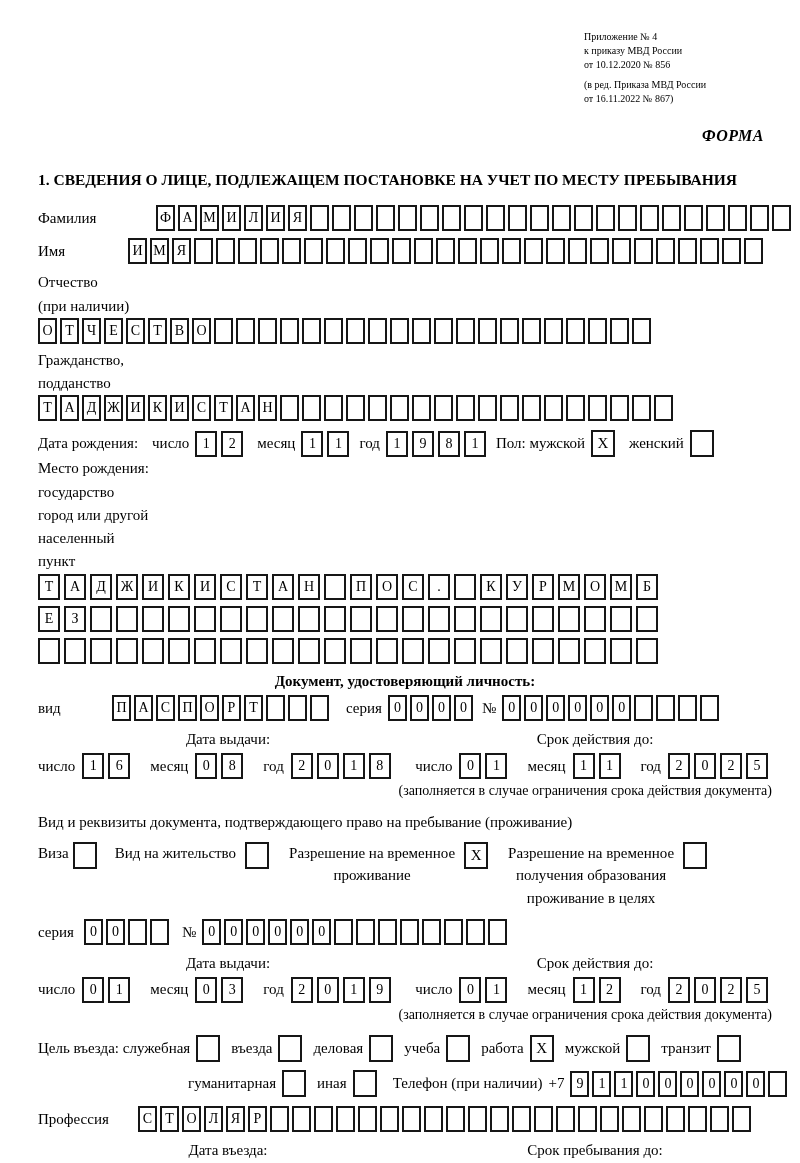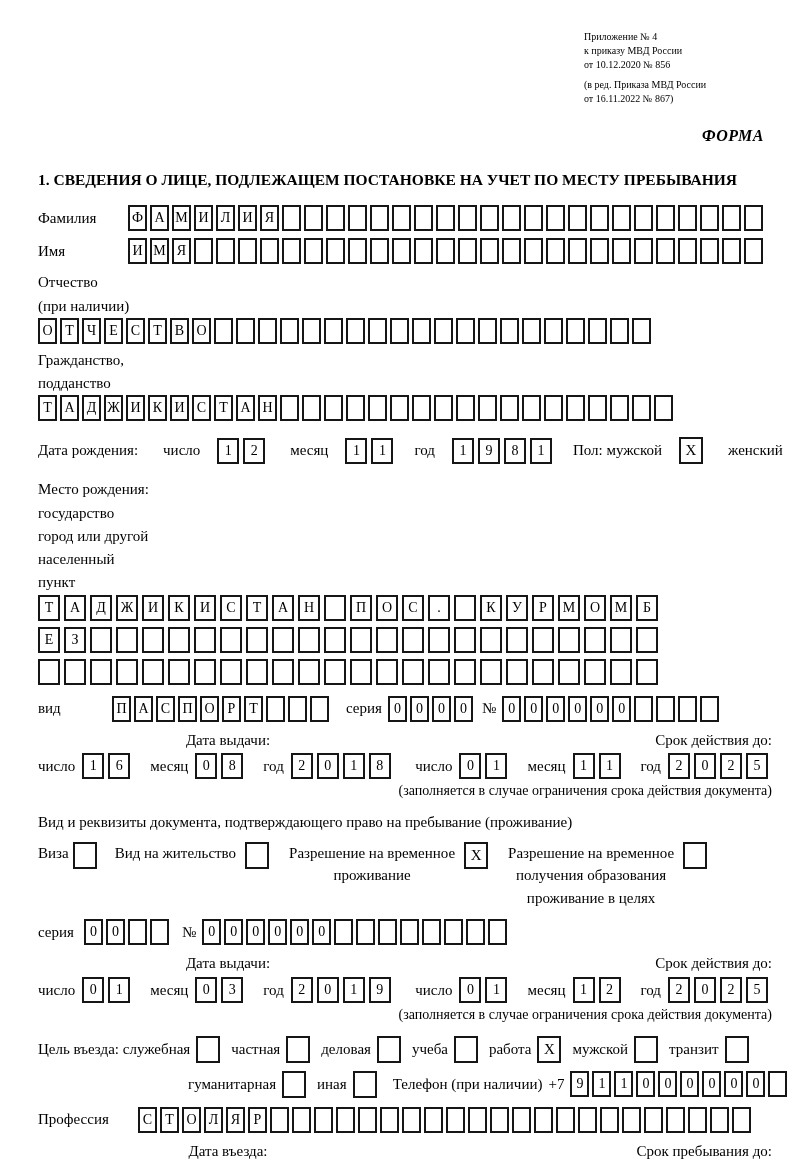--- a/index.html
+++ b/index.html
@@ -40,21 +40,21 @@
   }
   .mr6{margin-right:6px;} .mr10{margin-right:10px;} .mr14{margin-right:14px;} .ml14{margin-left:14px;}
 
   
   .lblcol { flex:none; }
   .lblcol div { line-height:1.55; }
 
   
   .hdr2 { display:flex; margin-top:9px; }
   .hdr2 .h-left  { width:380px; text-align:center; }
-  .hdr2 .h-right { flex:1; text-align:right; }
+  .hdr2 .h-right { flex:1; text-align:center; }
   .dr { display:flex; align-items:center; margin-top:4px; width:734px; }
   .dgroup { display:flex; align-items:center; }
   .dgroup .dg-lbl { margin:0 7px 0 0; }
   .dgroup .cells { margin-right:16px; }
   .g-right { margin-left:auto; }
   .note { text-align:right; width:734px; font-size:14px; margin-top:3px; }
 
   .center-bold { text-align:center; font-weight:bold; margin-top:10px; }
 
   
@@ -80,21 +80,21 @@
     <div>к приказу МВД России</div>
     <div>от 10.12.2020 № 856</div>
     <div class="second">(в ред. Приказа МВД России</div>
     <div>от 16.11.2022 № 867)</div>
   </div>
   <div class="forma">ФОРМА</div>
 
 
   <div class="sec-heading">1. СВЕДЕНИЯ О ЛИЦЕ, ПОДЛЕЖАЩЕМ ПОСТАНОВКЕ НА УЧЕТ ПО МЕСТУ ПРЕБЫВАНИЯ</div>
 
-  <div class="frow" style="margin-top:16px;">
+  <div class="frow" style="margin-top:16px;gap:28px;">
     <span class="lbl" style="width:90px;">Фамилия</span>
     <span class="cells">
         <span class="cell">Ф</span>
         <span class="cell">А</span>
         <span class="cell">М</span>
         <span class="cell">И</span>
         <span class="cell">Л</span>
         <span class="cell">И</span>
         <span class="cell">Я</span>
         <span class="cell"></span>
@@ -225,21 +225,21 @@
         <span class="cell"></span>
         <span class="cell"></span>
         <span class="cell"></span>
         <span class="cell"></span>
         <span class="cell"></span>
         <span class="cell"></span>
         <span class="cell"></span>
       </span>
   </div>
 
-  <div class="frow" style="margin-top:16px;gap:11px;">
+  <div class="frow" style="margin-top:9px;">
     <span class="lbl mr14">Дата рождения:</span>
     <span class="lbl mr6">число</span>
     <span class="cells w26 mr10">
         <span class="cell">1</span>
         <span class="cell">2</span>
       </span>
     <span class="lbl mr6">месяц</span>
     <span class="cells w26 mr6">
         <span class="cell">1</span>
         <span class="cell">1</span>
@@ -250,21 +250,21 @@
         <span class="cell">9</span>
         <span class="cell">8</span>
         <span class="cell">1</span>
       </span>
     <span class="lbl mr6">Пол: мужской</span>
     <span class="chk">X</span>
     <span class="lbl mr6 ml14">женский</span>
     <span class="chk"></span>
   </div>
 
-  <div class="frow top" style="margin-top:14px;">
+  <div class="frow top" style="margin-top:0;">
     <span class="lblcol" style="width:116px;">
       <div>Место рождения:</div>
       <div>государство</div>
       <div>город или другой</div>
       <div>населенный пункт</div>
     </span>
     <span class="stack">
       <span class="cells w26">
           <span class="cell">Т</span>
           <span class="cell">А</span>
@@ -339,20 +339,21 @@
           <span class="cell"></span>
           <span class="cell"></span>
           <span class="cell"></span>
           <span class="cell"></span>
           <span class="cell"></span>
           <span class="cell"></span>
         </span>
     </span>
   </div>
 
+  <div class="center-bold" style="margin-top:2px;">Документ, удостоверяющий личность:</div>
 
   <div class="frow" style="margin-top:5px;">
     <span class="lbl" style="width:74px;">вид</span>
     <span class="cells mr14">
         <span class="cell">П</span>
         <span class="cell">А</span>
         <span class="cell">С</span>
         <span class="cell">П</span>
         <span class="cell">О</span>
         <span class="cell">Р</span>
@@ -528,21 +529,21 @@
           <span class="cell">2</span>
           <span class="cell">5</span>
         </span>
     </span>
   </div>
   <div class="note">(заполняется в случае ограничения срока действия документа)</div>
 
   <div class="purpose-row">
     <span class="lbl">Цель въезда: служебная</span>
     <span class="chk"></span>
-    <span class="lbl">частная</span>
+    <span class="lbl">въезда</span>
     <span class="chk"></span>
     <span class="lbl">деловая</span>
     <span class="chk"></span>
     <span class="lbl">учеба</span>
     <span class="chk"></span>
     <span class="lbl">работа</span>
     <span class="chk">X</span>
     <span class="lbl">мужской</span>
     <span class="chk"></span>
     <span class="lbl">транзит</span>

